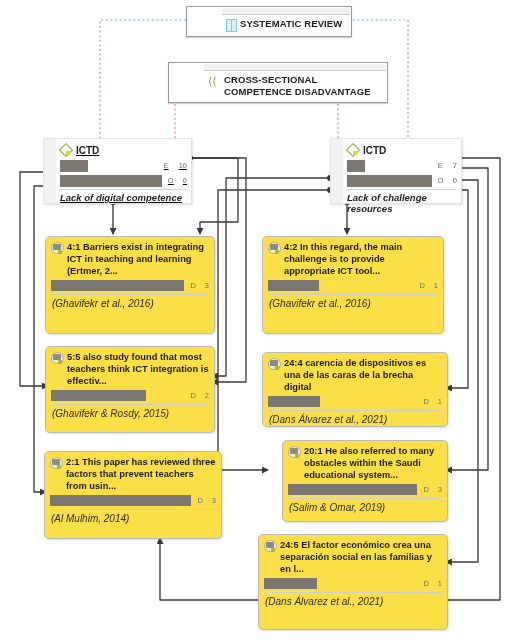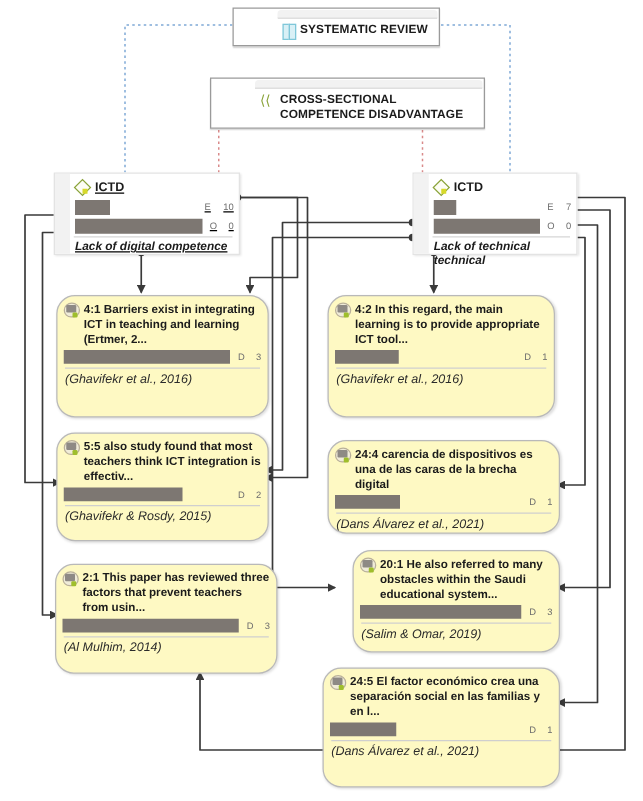--- a/index.html
+++ b/index.html
@@ -40,21 +40,21 @@
   .codenode .row{display:flex;align-items:center;height:13px;margin-bottom:2px;}
   .codenode .bar{height:12px;background:#7d7772;}
   .codenode .metr{margin-left:auto;display:flex;gap:9px;font-size:7.5px;color:#6d6d6d;
                   padding-left:6px;}
   .codenode .metr .k{width:6px;text-align:left;}
   .codenode .rule{height:1px;background:#d6d6d6;margin:1px 5px 0 15px;}
   .codenode .cap{font-size:9.5px;font-style:italic;font-weight:bold;color:#1b1b1b;
                  padding:2px 4px 4px 16px;}
 
   
-  .quote{position:absolute;background:#fef9c3;border:1px solid #b9b9b9;border-radius:15px;
+  .quote{position:absolute;background:#fde047;border:1px solid #b9b9b9;border-radius:5px;
          box-shadow:1px 1px 2px rgba(0,0,0,.13);}
   .quote .qtop{display:flex;padding:4px 5px 0 5px;}
   .ico-doc{width:13px;height:13px;flex:0 0 13px;margin:1px 3px 0 0;position:relative;}
   .ico-doc u{position:absolute;left:0;top:0;width:11px;height:10px;border-radius:50% 50% 45% 45%;
        background:#f0ecd9;border:1px solid #b9b09a;}
   .ico-doc v{position:absolute;left:2px;top:2px;width:8px;height:6px;background:#8e8a85;border-radius:1px;}
   .ico-doc w{position:absolute;left:7px;top:8px;width:4px;height:4px;background:#9fbe2c;border-radius:1px;}
   .quote .qtxt{font-size:9.3px;font-weight:bold;color:#1b1b1b;line-height:12.2px;}
   .quote .qbars{position:relative;padding:2px 5px 0 5px;display:flex;align-items:center;}
   .quote .qbar{height:11px;background:#7d7772;}
@@ -196,21 +196,21 @@
       </div>
       <div class="row">
         <div class="bar" style="width:86%"></div>
         <div class="metr">
           <span class="k">O</span>
           <span>0</span>
         </div>
       </div>
     </div>
     <div class="rule"></div>
-    <div class="cap">Lack of technical technical</div>
+    <div class="cap">Lack of challenge resources</div>
   </div>
 
   <div class="quote" style="left:45px;top:236px;width:168px;height:96px;">
     <div class="qtop">
       <span class="ico-doc">
           <u></u>
           <v></v>
           <w></w>
         </span>
       <span class="qtxt">4:1 Barriers exist in integrating ICT in teaching  and learning (Ertmer, 2...</span>
@@ -266,21 +266,21 @@
     <div class="qsrc">(Al Mulhim, 2014)</div>
   </div>
 
   <div class="quote" style="left:262px;top:236px;width:180px;height:96px;">
     <div class="qtop">
       <span class="ico-doc">
           <u></u>
           <v></v>
           <w></w>
         </span>
-      <span class="qtxt">4:2 In this regard, the  main learning is to provide appropriate ICT tool...</span>
+      <span class="qtxt">4:2 In this regard, the  main challenge is to provide appropriate ICT tool...</span>
     </div>
     <div class="qbars">
       <div class="qbar" style="width:30%"></div>
       <div class="qd">
         <span>D</span>
         <span>1</span>
       </div>
     </div>
     <div class="qrule"></div>
     <div class="qsrc">(Ghavifekr et al., 2016)</div>

